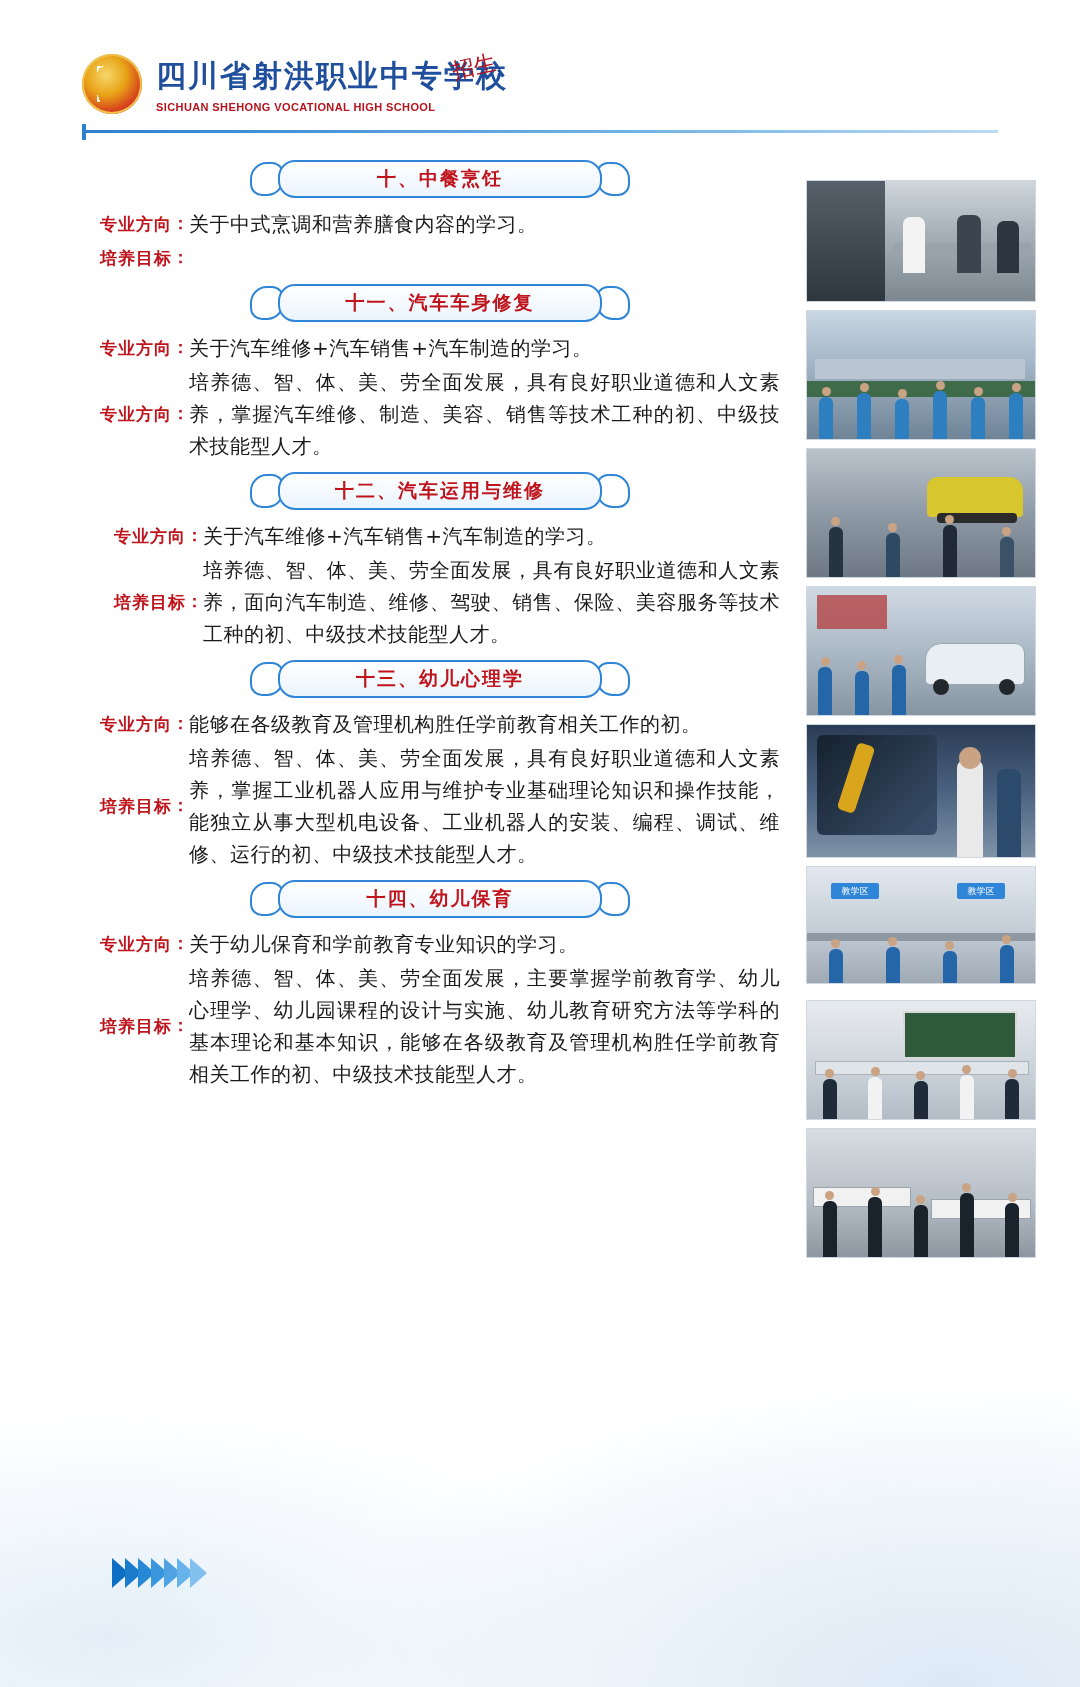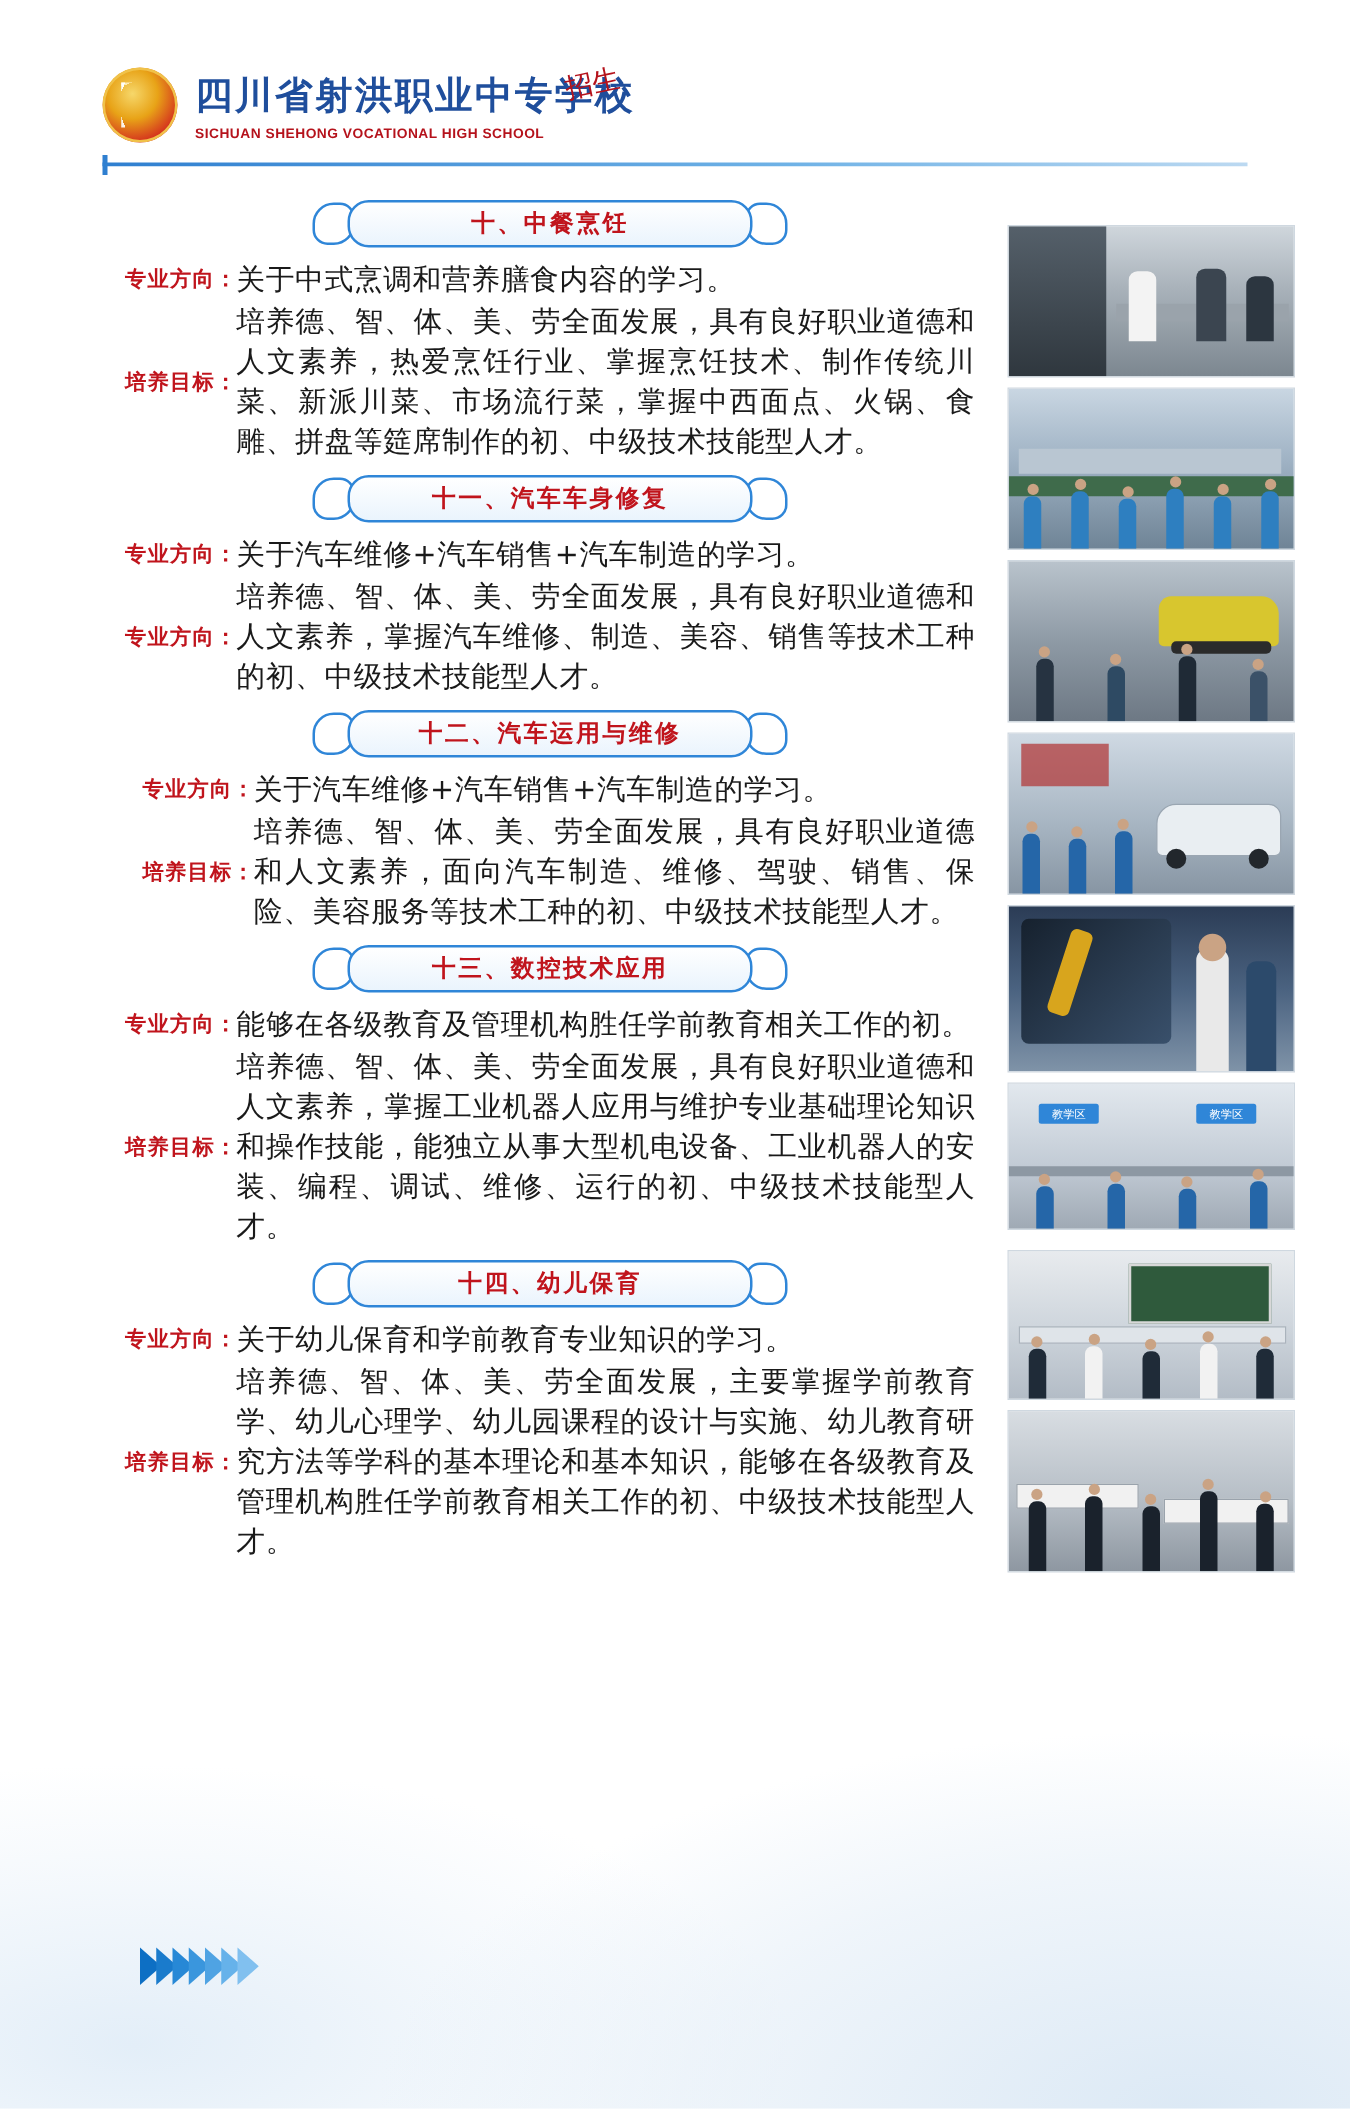--- a/index.html
+++ b/index.html
@@ -203,21 +203,21 @@
   .lbl.indent { margin-left: 14px; }
   .colon {
     flex: none;
     color: #c0141c;
     font-weight: bold;
     font-size: 17px;
     line-height: 32px;
   }
   .txt {
     font-family: "DejaVu Sans", "Liberation Sans", sans-serif;
-    font-size: 23px;
+    font-size: 20px;
     color: #1a1a1a;
     line-height: 32px;
     text-align: justify;
     letter-spacing: 0.5px;
   }
   .row.hang .txt { flex: 1; }
 
   
   .arrows {
     position: absolute;
@@ -287,21 +287,20 @@
         </div>
       </div>
       <div class="row hang">
         <span class="lbl">专业方向</span>
         <span class="colon">：</span>
         <span class="txt">关于中式烹调和营养膳食内容的学习。</span>
       </div>
       <div class="row hang">
         <span class="lbl">培养目标</span>
         <span class="colon">：</span>
-        <span class="txt">培养德、智、体、美、劳全面发展，具有良好职业道德和人文素养，热爱烹饪行业、掌握烹饪技术、制作传统川菜、新派川菜、市场流行菜，掌握中西面点、火锅、食雕、拼盘等筵席制作的初、中级技术技能型人才。</span>
       </div>
     </div>
 
     <div class="block">
       <div class="ribbon">
         <div class="ribbon-end left"></div>
         <div class="ribbon-end right"></div>
         <div class="ribbon-body">
           <span class="ribbon-title">十一、汽车车身修复</span>
         </div>
@@ -336,21 +335,21 @@
         <span class="colon">：</span>
         <span class="txt">培养德、智、体、美、劳全面发展，具有良好职业道德和人文素养，面向汽车制造、维修、驾驶、销售、保险、美容服务等技术工种的初、中级技术技能型人才。</span>
       </div>
     </div>
 
     <div class="block">
       <div class="ribbon">
         <div class="ribbon-end left"></div>
         <div class="ribbon-end right"></div>
         <div class="ribbon-body">
-          <span class="ribbon-title">十三、数控技术应用</span>
+          <span class="ribbon-title">十三、幼儿心理学</span>
         </div>
       </div>
       <div class="row hang">
         <span class="lbl">专业方向</span>
         <span class="colon">：</span>
         <span class="txt">能够在各级教育及管理机构胜任学前教育相关工作的初。</span>
       </div>
       <div class="row hang">
         <span class="lbl">培养目标</span>
         <span class="colon">：</span>

